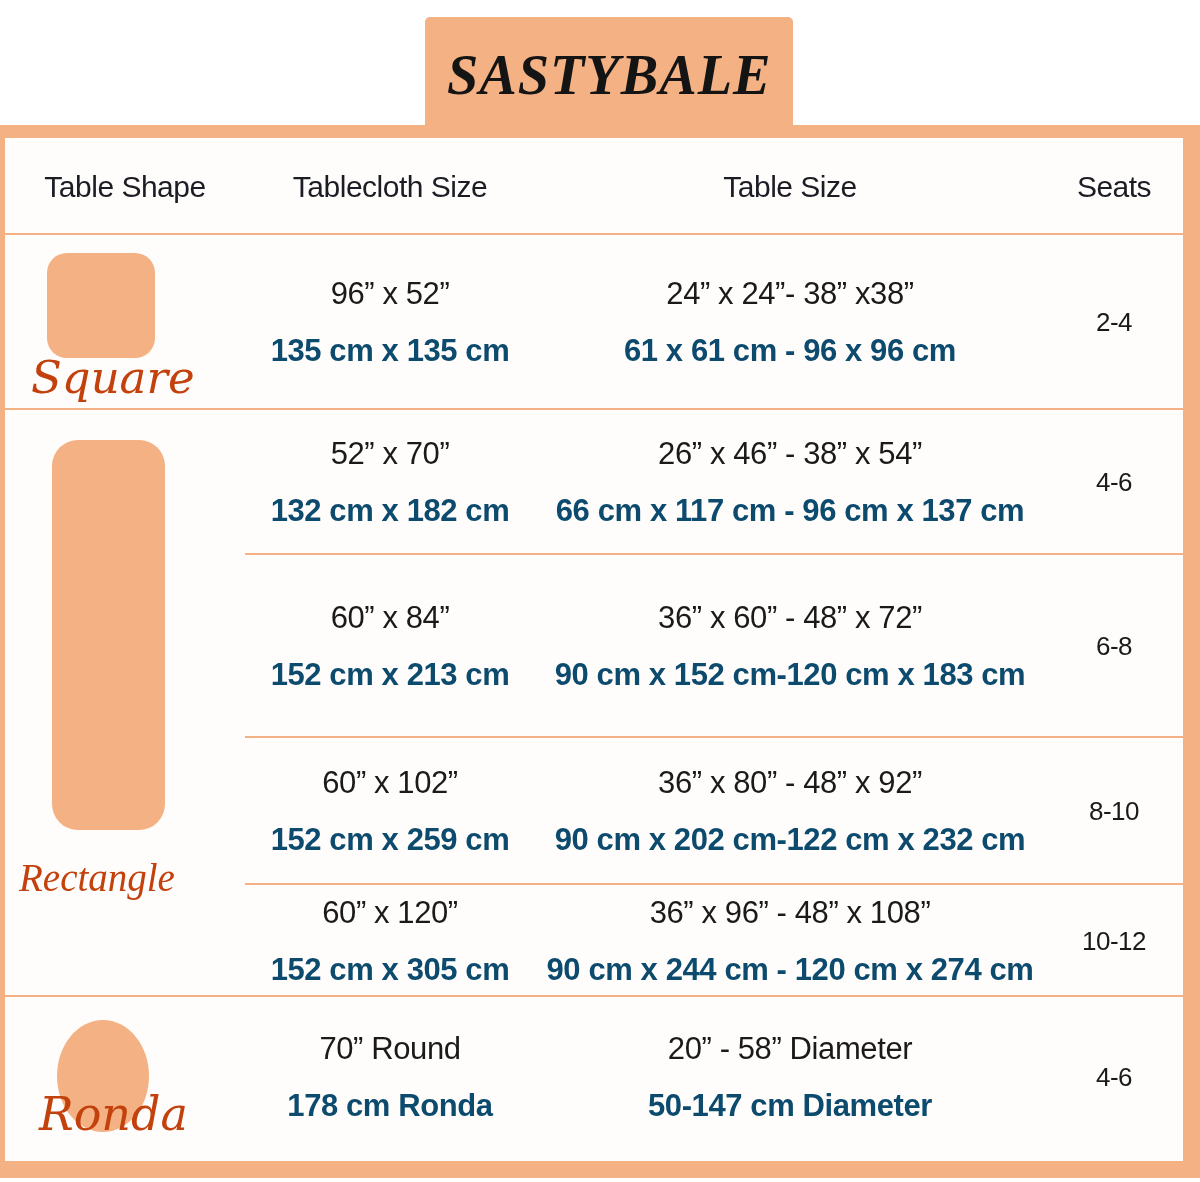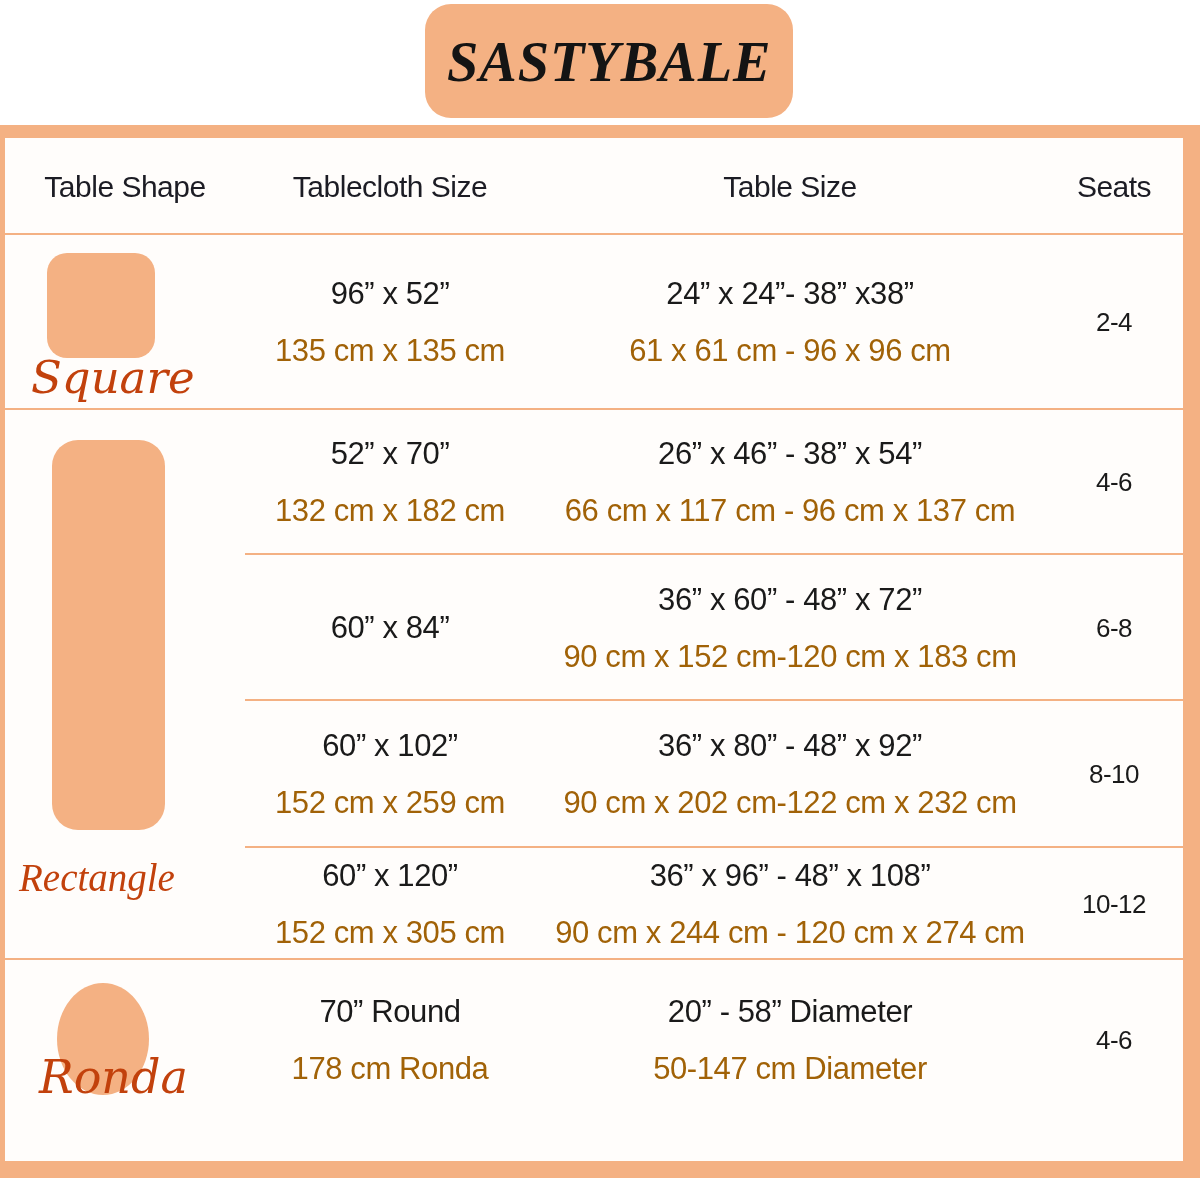--- a/index.html
+++ b/index.html
@@ -1,49 +1,49 @@
 <!DOCTYPE html>
 <html><head>
 <meta charset="utf-8">
 <style>
   html,body{margin:0;padding:0;background:#ffffff;}
   body{width:1200px;height:1182px;position:relative;font-family:"Liberation Sans",sans-serif;overflow:hidden;}
 
   
-  .brand{position:absolute;left:425px;top:4px;width:368px;height:114px;background:#F4B183;border-radius:26px;
+  .brand{position:absolute;left:425px;top:17px;width:368px;height:114px;background:#F4B183;border-radius:5px;
          display:flex;align-items:center;justify-content:center;}
   .brand-text{font-family:"Liberation Serif","DejaVu Serif",serif;font-style:italic;font-weight:700;
               font-size:58px;color:#141414;letter-spacing:1px;transform:scaleX(0.97);white-space:nowrap;}
 
   
   .chart{position:absolute;left:0;top:125px;width:1200px;height:1053px;box-sizing:border-box;
          border-top:13px solid #F4B183;border-bottom:17px solid #F4B183;
          border-left:5px solid #F4B183;border-right:17px solid #F4B183;background:#fffdfb;}
 
   .row{display:flex;position:relative;width:100%;}
   .hdr-row{height:97px;align-items:center;}
   .sq-row{height:175px;}
   .rect-row{height:145px;}
-  .rect-row.r2{height:146px;}
+  .rect-row.r2{height:183px;}
   .rect-row.r3{height:147px;}
   .rect-row.r4{height:112px;}
   .round-row{height:161px;}
 
   .col1{width:240px;position:relative;}
   .col2{width:290px;}
   .col3{width:510px;}
   .col4{width:138px;}
   .cell{display:flex;flex-direction:column;justify-content:center;align-items:center;gap:21px;}
 
   .hdr{font-size:30px;color:#1c1c24;text-align:center;font-stretch:condensed;letter-spacing:-0.5px;font-weight:400;}
   .hdr-row .col1,.hdr-row .col2,.hdr-row .col3,.hdr-row .col4{display:flex;align-items:center;justify-content:center;height:100%;}
 
   .line{font-size:31px;font-stretch:condensed;letter-spacing:-0.4px;white-space:nowrap;}
   .line-in{color:#1a1a1a;}
-  .line-cm{color:#a16207;}
+  .line-cm{color:#0c4a6e;font-weight:bold;}
   .seats{font-size:26px;color:#1a1a1a;font-stretch:condensed;letter-spacing:-0.5px;}
 
   .divider-full{position:absolute;left:0;right:0;bottom:0;height:2px;background:#F4B183;}
   .divider-partial{position:absolute;left:240px;right:0;bottom:0;height:2px;background:#F4B183;}
 
   
   .shape{background:#F4B183;position:absolute;}
   .square-shape{left:42px;top:18px;width:108px;height:105px;border-radius:20px;}
   .rect-shape{left:47px;top:30px;width:113px;height:390px;border-radius:26px;}
   .round-shape{left:52px;top:23px;width:92px;height:112px;border-radius:50%;}
@@ -117,20 +117,21 @@
       <div class="col4 cell">
         <span class="seats">4-6</span>
       </div>
       <div class="divider-partial"></div>
     </div>
 
     <div class="row rect-row r2">
       <div class="col1"></div>
       <div class="col2 cell">
         <span class="line line-in">60” x 84”</span>
+        <span class="line line-cm">152 cm x 213 cm</span>
       </div>
       <div class="col3 cell">
         <span class="line line-in">36” x 60” - 48” x 72”</span>
         <span class="line line-cm">90 cm x 152 cm-120 cm x 183 cm</span>
       </div>
       <div class="col4 cell">
         <span class="seats">6-8</span>
       </div>
       <div class="divider-partial"></div>
     </div>

